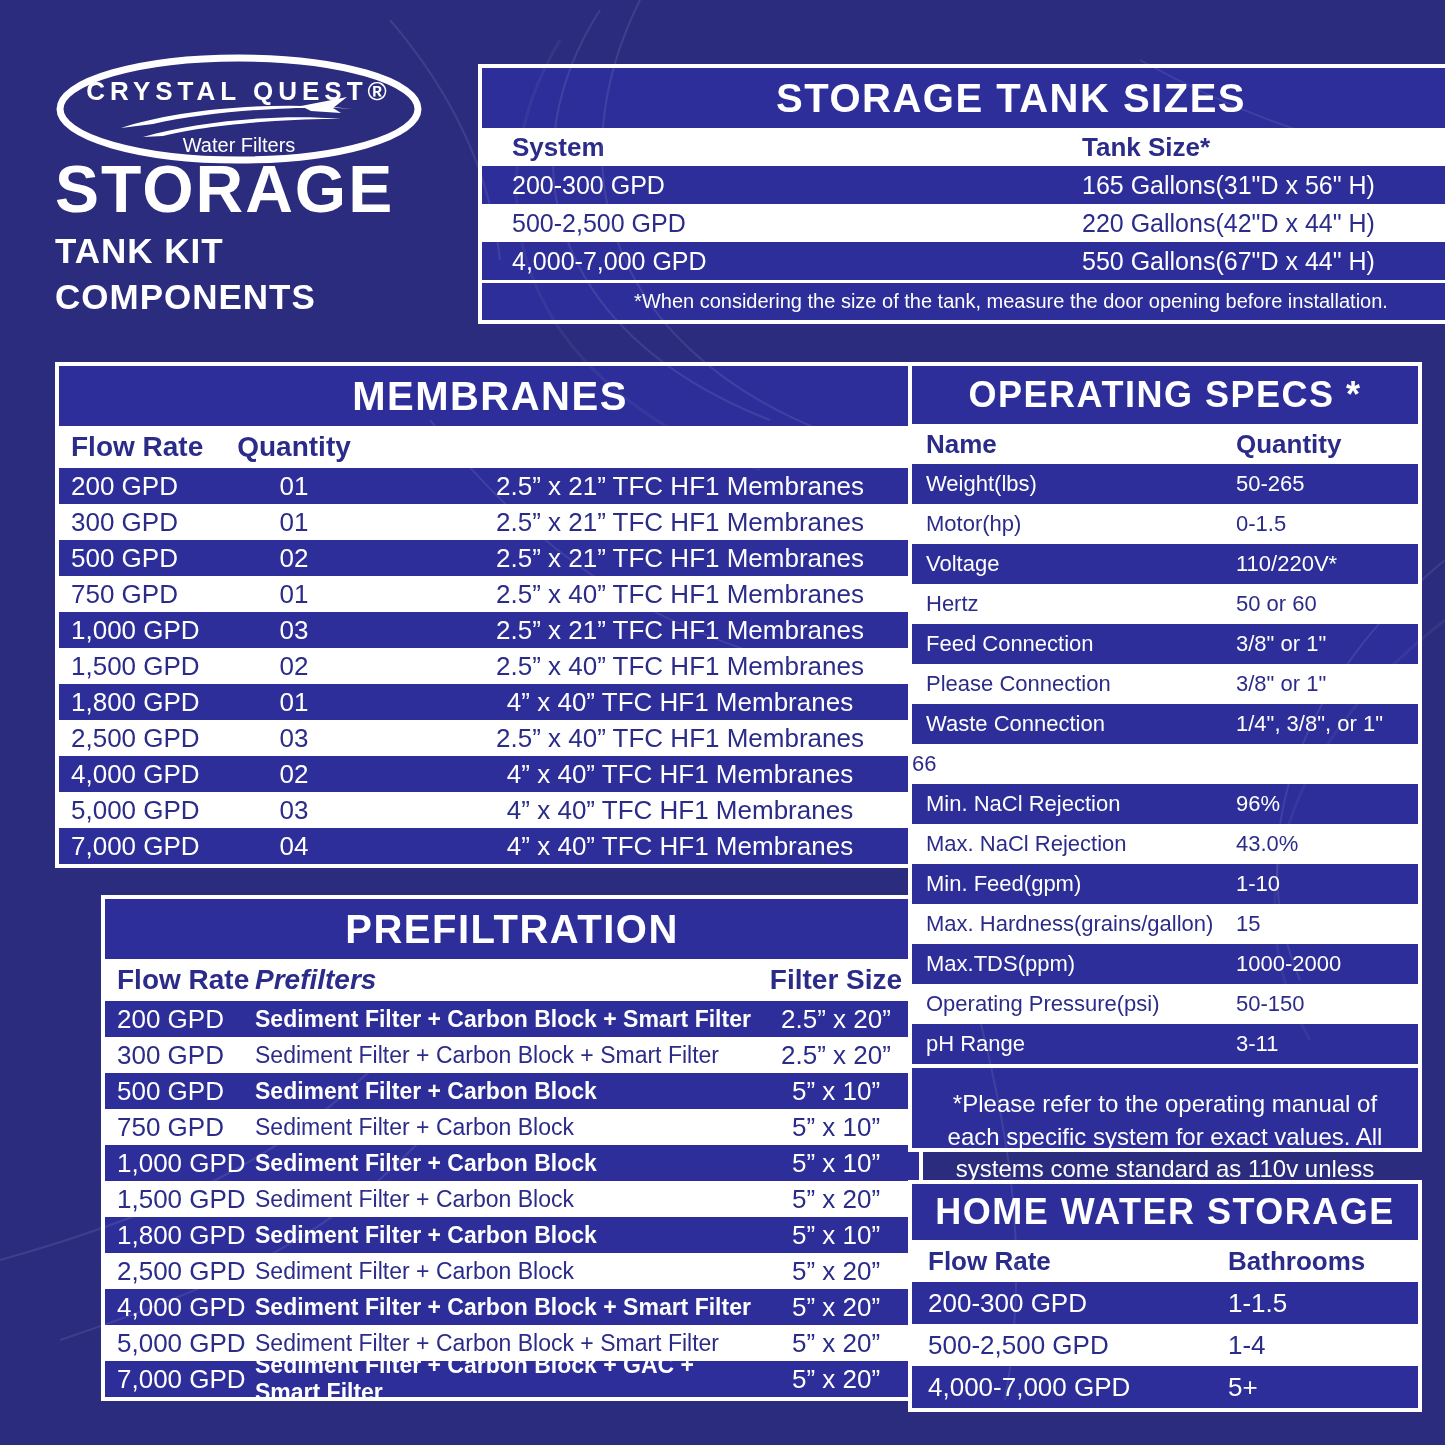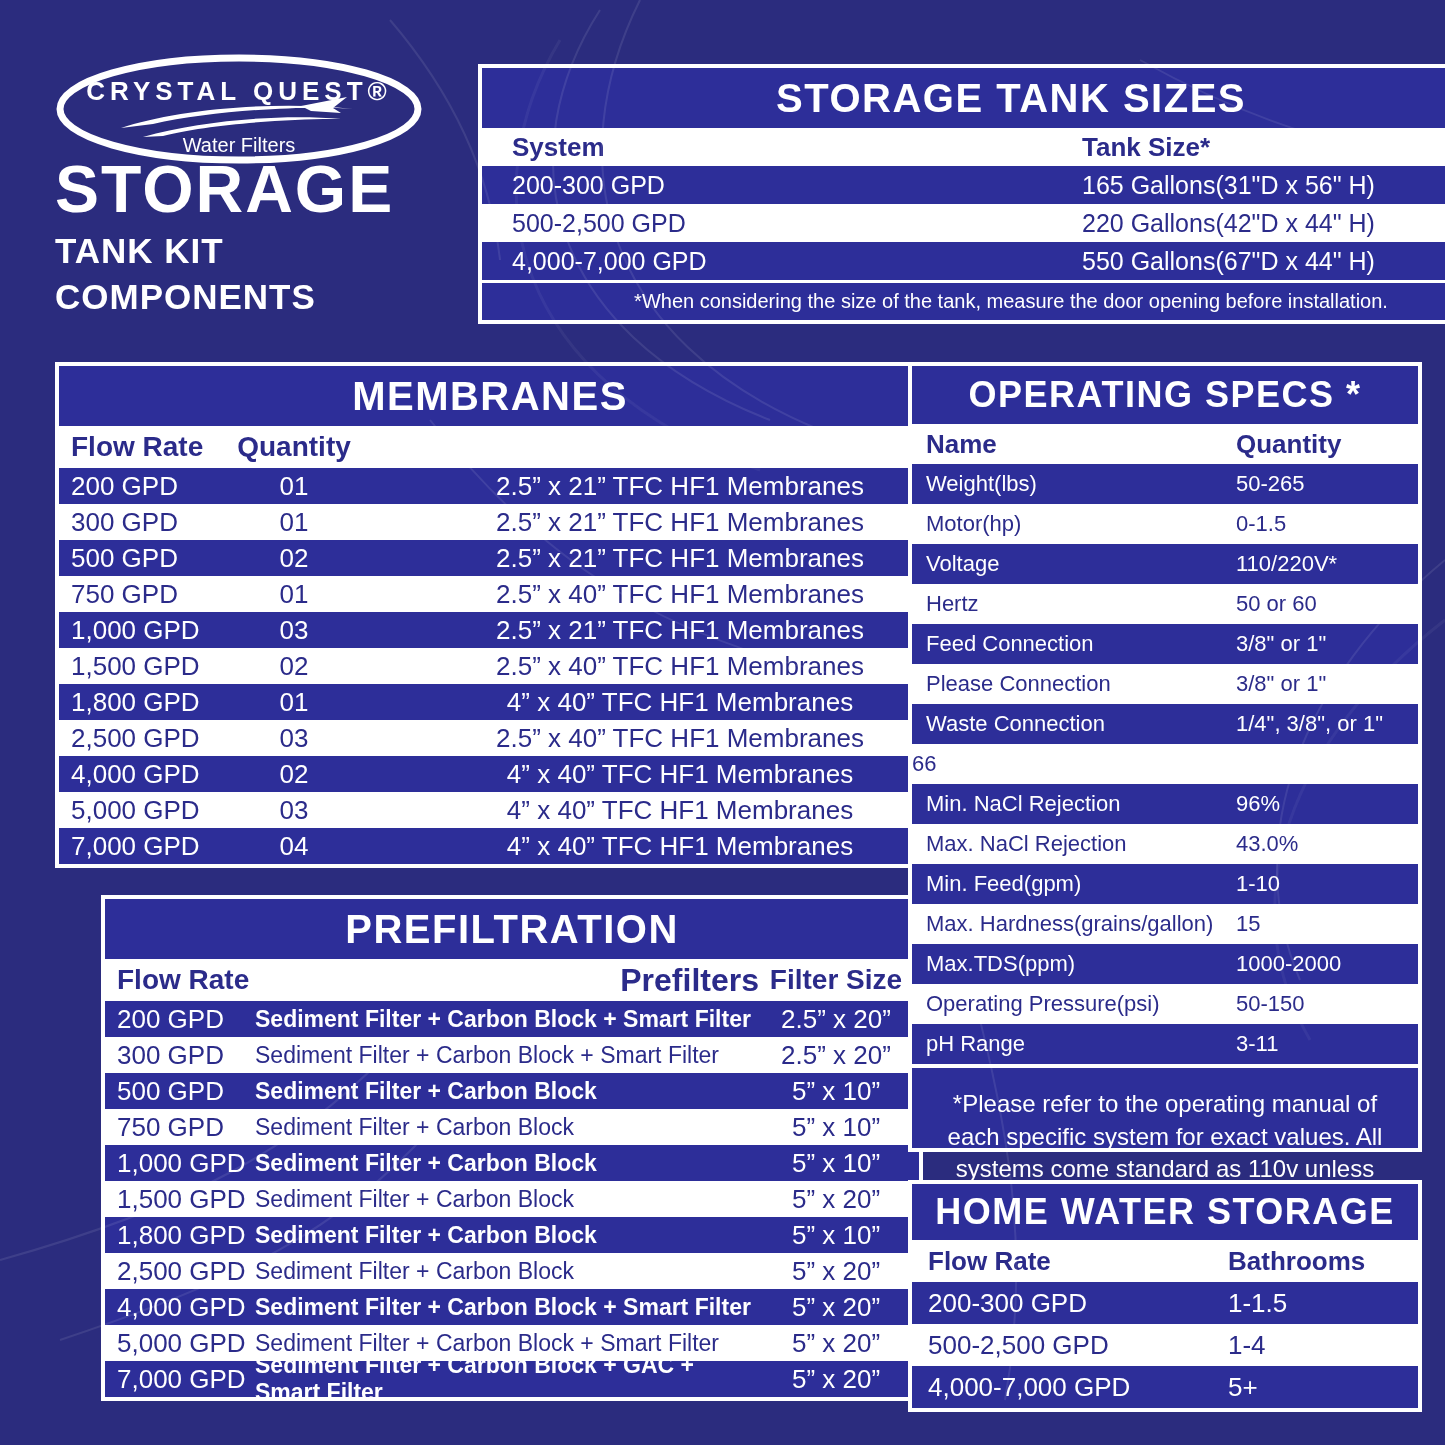--- a/index.html
+++ b/index.html
@@ -56,21 +56,21 @@
   .mem .c1{flex:0 0 170px;text-align:center;}
   .mem .c2{flex:1;text-align:center;padding-left:60px;}
 
   
   .pre{left:55px;top:895px;width:822px;height:506px;margin-left:46px;}
   .pre .t-title{height:60px;font-size:40px;}
   .pre .t-cols{height:42px;font-size:28px;}
   .pre .t-row{height:36px;font-size:26px;}
   .pre .c0{flex:0 0 150px;padding-left:12px;}
   .pre .c1{flex:1;text-align:left;font-size:23px;}
-  .pre .t-cols .c1{text-align:right;font-size:32px;}
+  .pre .t-cols .c1{text-align:left;font-size:28px;font-style:italic;}
   .pre .t-body .t-row:nth-child(odd) .c1{font-weight:700;}
   .pre .c2{flex:0 0 160px;text-align:center;padding-right:6px;}
 
   
   .ops{left:908px;top:362px;width:514px;height:790px;}
   .ops .t-title{height:58px;font-size:36px;}
   .ops .t-cols{height:40px;font-size:26px;}
   .ops .t-row{height:40px;font-size:22px;}
   .ops .c0{flex:1;padding-left:14px;}
   .ops .c1{flex:0 0 182px;}

